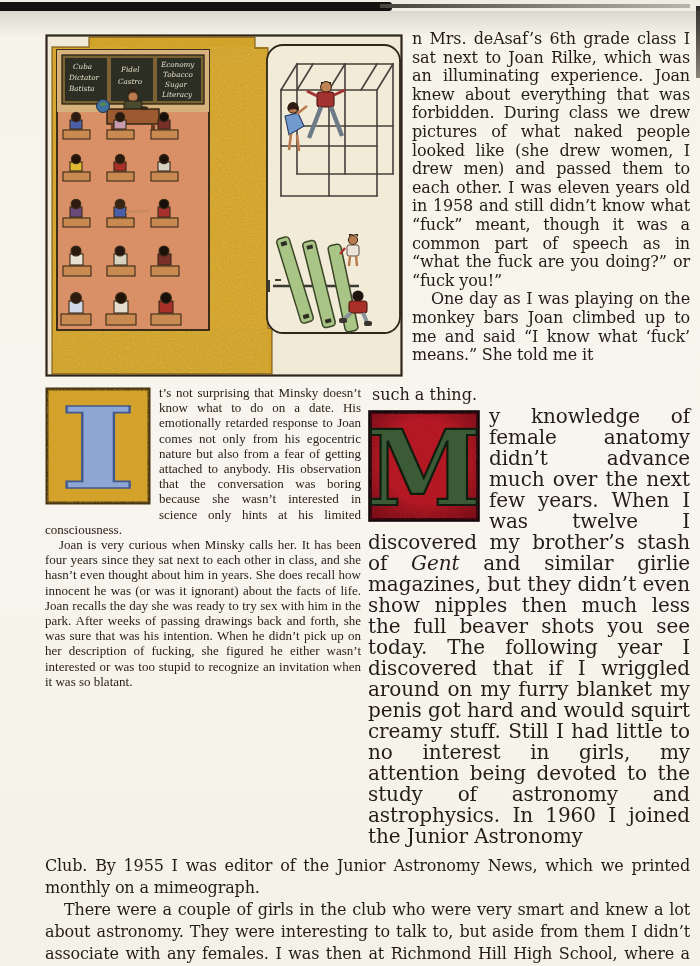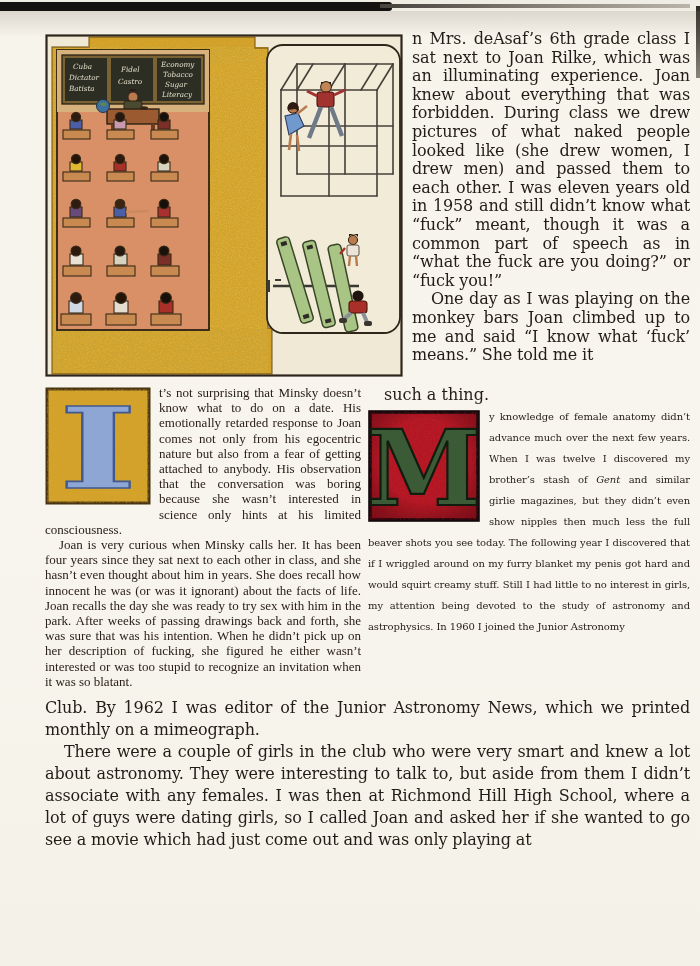--- a/index.html
+++ b/index.html
@@ -56,25 +56,25 @@
     text-align:justify;color:#2b211a;margin:0;
   }
   .commentary.indent{text-indent:14px;}
   .dropcap-i{
     float:left;width:106px;height:118px;margin:2px 8px 2px 0;
   }
   .dropcap-m{
     float:left;width:112px;height:112px;margin:4px 9px 2px 0;
   }
   .mcol-text{
-    font-size:10px;line-height:21px;text-align:justify;
+    font-size:20px;line-height:21px;text-align:justify;
     letter-spacing:-0.1px;margin:0;
   }
   .continuation-line{
-    font-size:16px;line-height:20px;margin:0 0 1px 16px;
+    font-size:16px;line-height:20px;margin:0 0 1px 4px;
   }
   .bottom-block{clear:both;margin-top:8px;}
   .bottom-block p{margin:0;}
   .gent{font-style:italic;}
 </style>
 </head>
 <body>
 
 <div class="page">
 
@@ -351,18 +351,18 @@
           <rect x="2" y="2" width="108" height="108" fill="#b5151f" stroke="#15080a" stroke-width="3.6"></rect>
           <rect x="2" y="2" width="108" height="108" filter="url(#redtexM)"></rect>
           <rect x="2" y="2" width="108" height="108" fill="url(#redvig)"></rect>
           <text x="56" y="95" text-anchor="middle" font-family="DejaVu Serif, serif" font-weight="bold" font-size="104" fill="#3b5a36" stroke="#101c0e" stroke-width="2.2">M</text>
         </svg>
         <p class="mcol-text"><span>y knowledge of female anatomy didn’t advance much over the next few years.  When I was twelve I discovered my brother’s stash of </span><span class="gent">Gent</span><span> and similar girlie magazines, but they didn’t even show nipples then much less the full beaver shots you see today. The following year I discovered that if I wriggled around on my furry blanket my penis got hard and would squirt creamy stuff. Still I had little to no interest in girls, my attention being devoted to the study of astronomy and astrophysics. In 1960 I joined the Junior Astronomy</span></p>
       </div>
     </div>
 
     <div class="bottom-block">
-      <p class="body-text fullwidth">Club. By 1962 I was editor of the Junior Astronomy News, which we printed monthly on a mimeograph.</p>
+      <p class="body-text fullwidth">Club. By 1955 I was editor of the Junior Astronomy News, which we printed monthly on a mimeograph.</p>
       <p class="body-text fullwidth indent">There were a couple of girls in the club who were very smart and knew a lot about astronomy. They were interesting to talk to, but aside from them I didn’t associate with any females. I was then at Richmond Hill High School, where a lot of guys were dating girls, so I called Joan and asked her if she wanted to go see a movie which had just come out and was only playing at</p>
     </div>
 
   </div>
 </div>
 
 </body></html>

